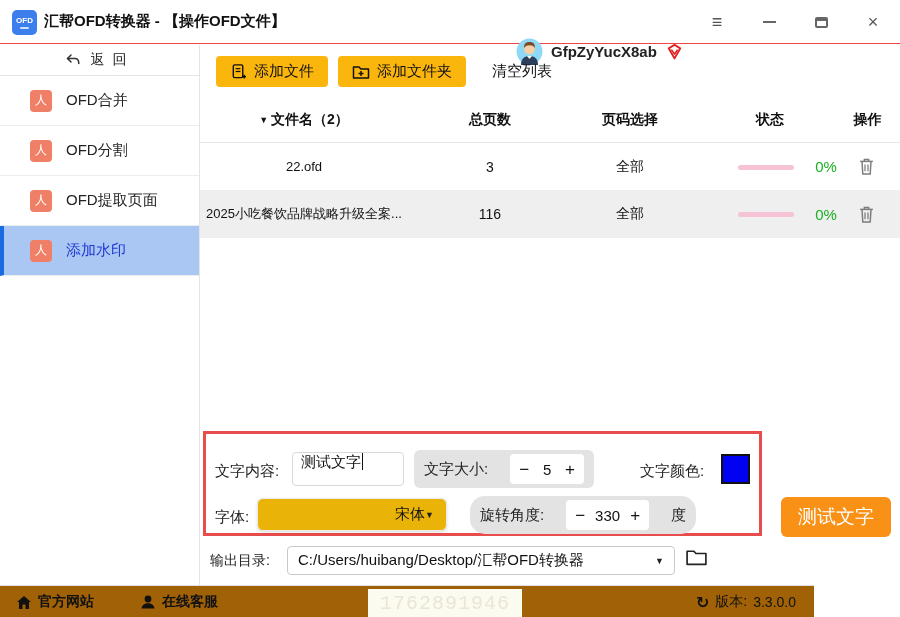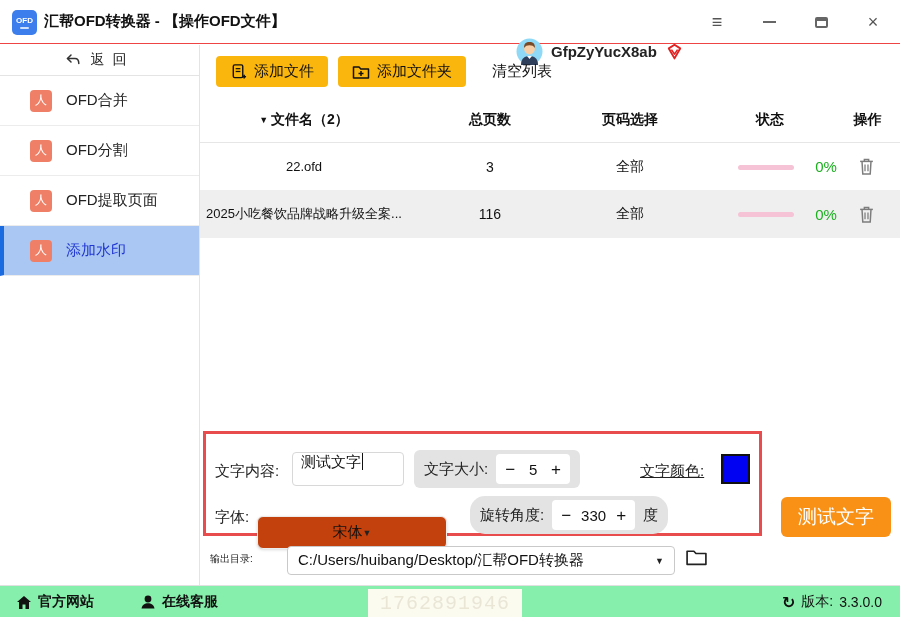--- a/index.html
+++ b/index.html
@@ -66,56 +66,56 @@
   .pct { position:absolute; left:608px; top:0; height:100%; width:36px; display:flex; align-items:center;
          justify-content:center; color:#1cb021; font-size:15px; }
   .trash-btn { position:absolute; left:653px; top:0; height:100%; width:26px; display:flex;
                align-items:center; justify-content:center; cursor:pointer; background:none; border:none; }
 
   
   .wm-panel { position:absolute; left:203px; top:431px; width:559px; height:105px;
               border:3px solid #e84c4c; background:#fff; }
   .wm-label { position:absolute; font-size:15px; color:#222; white-space:nowrap; }
   .lbl-text  { left:9px;  top:28px; }
-  .lbl-color { left:434px; top:28px;text-decoration:underline; }
+  .lbl-color { left:434px; top:28px; }
   .lbl-font  { left:9px;  top:74px; }
   .wm-input { position:absolute; left:86px; top:18px; width:112px; height:34px; border:1px solid #d8d8d8;
               border-radius:4px; background:#fff; display:flex; align-items:flex-start; padding-left:8px;
               font-size:15px; color:#111; }
   .caret { width:1px; height:17px; background:#111; margin-left:1px; }
   .gray-group { position:absolute; background:#e3e3e3; border-radius:6px; display:flex;
-                align-items:center; padding:0 10px; gap:8px; font-size:15px; color:#222; }
+                align-items:center; padding:0 10px; gap:22px; font-size:15px; color:#222; }
   .grp-size  { left:208px; top:16px; height:38px; }
   .grp-angle { left:264px; top:62px; height:38px;border-radius:15px; }
   .stepper { background:#fff; border-radius:4px; height:30px; display:flex; align-items:center;
              padding:0 9px; gap:10px; }
   .step-btn { background:none; border:none; font-size:17px; color:#111; cursor:pointer; line-height:1;
               font-family:inherit; padding:0; }
   .step-val { font-size:15px; color:#111; min-width:16px; text-align:center; }
   .color-swatch { position:absolute; left:515px; top:20px; width:29px; height:30px; background:#0202f2;
                   border:2px solid #111; cursor:pointer; }
-  .font-select { position:absolute; left:51px; top:64px; width:190px; height:33px; background:#c2410c;
+  .font-select { position:absolute; left:51px; top:64px; width:190px; height:33px; background:#eab308;
                  border:1px solid #ececec; border-radius:6px; box-shadow:0 1px 3px rgba(0,0,0,.15);
-                 display:flex; align-items:center; justify-content:center; padding:0 12px;
-                 font-size:15px; color:#111; cursor:pointer;margin-top:18px; }
+                 display:flex; align-items:center; justify-content:flex-end; padding:0 12px;
+                 font-size:15px; color:#111; cursor:pointer; }
   .dd-arrow { font-size:9px; color:#222; }
 
   
-  .out-label { position:absolute; left:210px; top:552px; font-size:10px; color:#222;text-align:right; }
+  .out-label { position:absolute; left:210px; top:552px; font-size:14px; color:#222;text-align:right; }
   .out-select { position:absolute; left:287px; top:546px; width:388px; height:29px; background:#fff;
                 border:1px solid #c9c9c9; border-radius:4px; display:flex; align-items:center;
                 justify-content:space-between; padding:0 10px; font-size:15px; color:#111; cursor:pointer; }
   .browse-btn { position:absolute; left:685px; top:548px; background:none; border:none; cursor:pointer; }
 
   .start-btn { position:absolute; left:781px; top:497px; width:110px; height:40px; background:#f89116;
                border:none; border-radius:6px; color:#fff; font-size:19px; cursor:pointer;
                font-family:inherit; }
 
   
-  .footer { position:absolute; left:0; top:585px; width:900px; height:32px; background:#86efac;
+  .footer { position:absolute; left:0; top:585px; width:814px; height:32px; background:#a16207;
             border-top:1px solid #e0e0e0; }
   .f-item { position:absolute; top:0; height:32px; display:flex; align-items:center; gap:6px;
             font-size:14px; font-weight:bold; color:#111; cursor:pointer; }
   .f-web { left:16px; }
   .f-support { left:140px; }
   .f-version { position:absolute; right:18px; top:0; height:32px; display:flex; align-items:center;
                gap:6px; font-size:14px; color:#111; }
   .f-wm { position:absolute; left:368px; top:3px; width:154px; height:28px; background:#fcfbf0;
           color:#e9e6d6; font-family:Liberation Mono, monospace; font-size:20px; display:flex;
           align-items:center; justify-content:center; letter-spacing:1px; }

